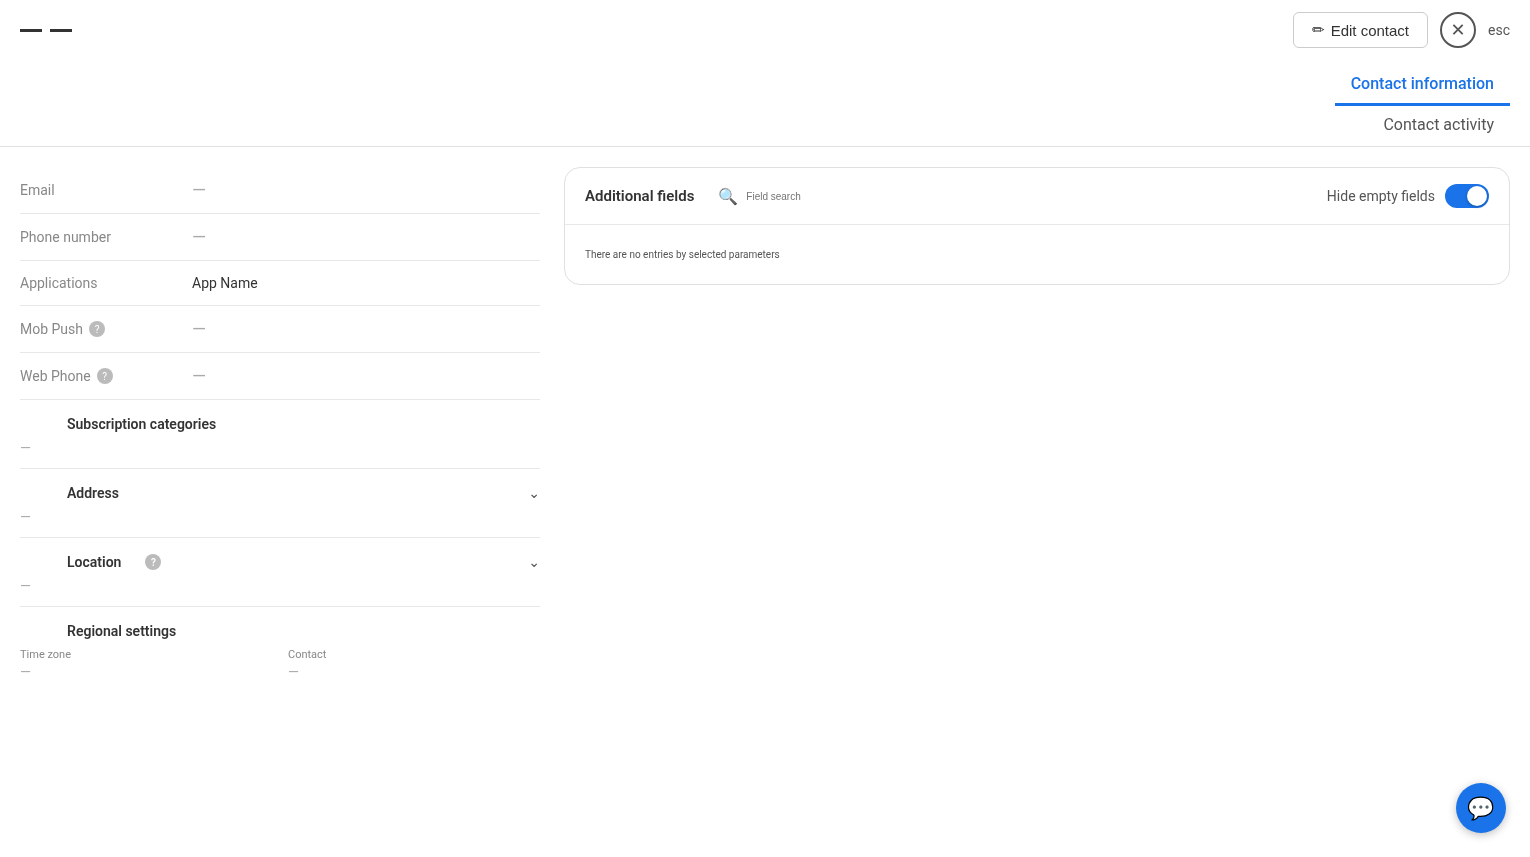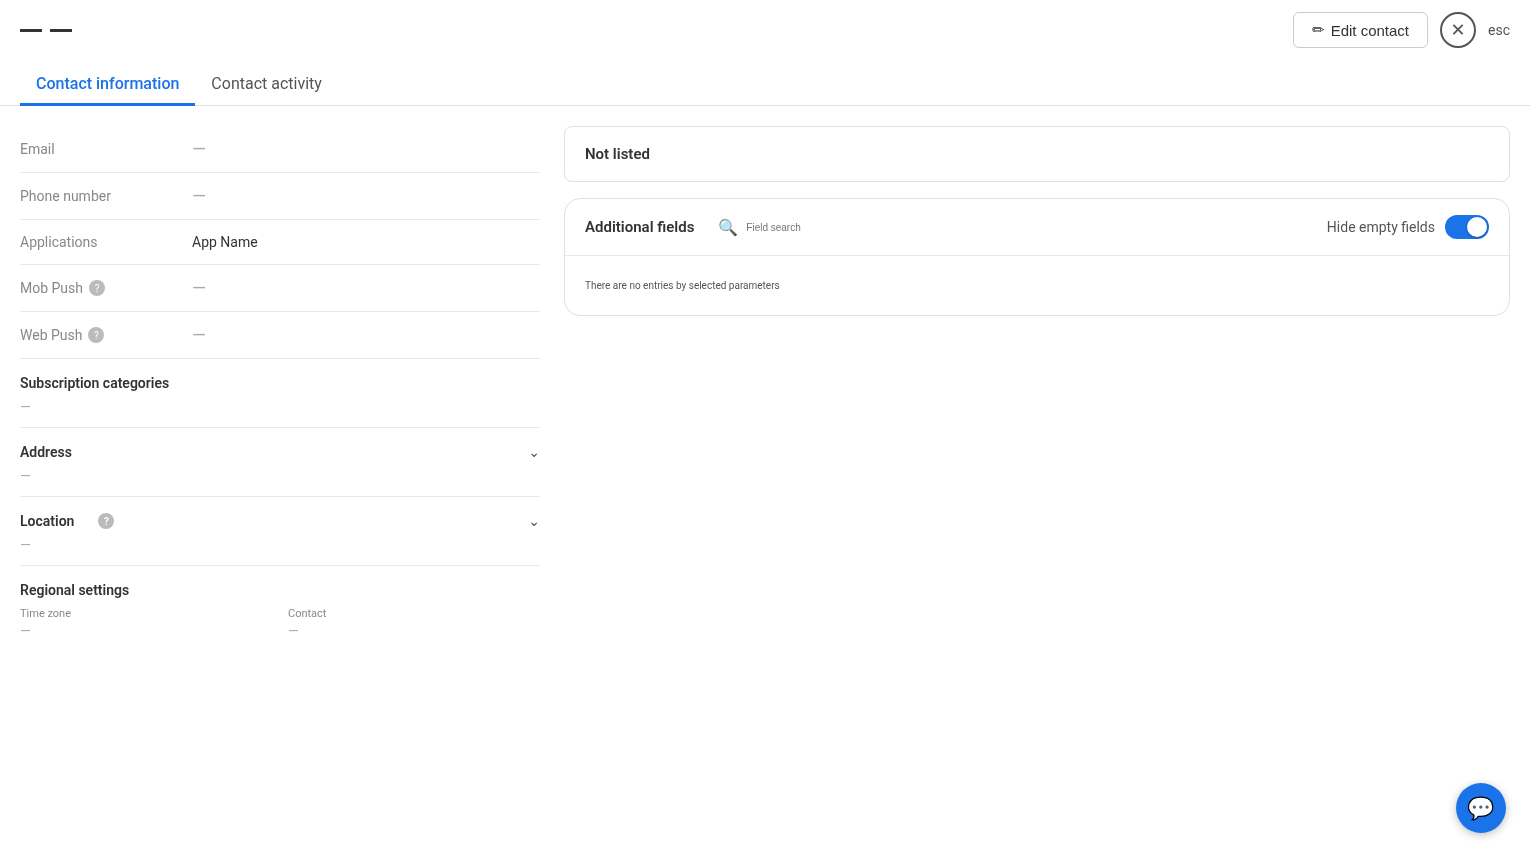--- a/index.html
+++ b/index.html
@@ -65,20 +65,21 @@
       color: #555;
     }
 
     
     .tabs {
       display: flex;
       align-items: flex-end;
       padding: 16px 20px 0 20px;
       border-bottom: 1px solid #e0e0e0;
       gap: 0;
+      flex-direction: column;
     }
     .tab {
       padding: 10px 16px;
       font-size: 16px;
       cursor: pointer;
       color: #555;
       border-bottom: 3px solid transparent;
       margin-bottom: -1px;
     }
     .tab.active {
@@ -138,20 +139,21 @@
       align-items: center;
       justify-content: center;
       cursor: pointer;
     }
 
     .section-heading {
       font-weight: 600;
       font-size: 14px;
       color: #333;
       padding: 16px 0 4px 0;
+      margin-left: 47px;
     }
 
     .section-with-chevron {
       display: flex;
       align-items: center;
       justify-content: space-between;
       padding: 16px 0 4px 0;
       cursor: pointer;
     }
     .section-with-chevron .section-heading {
@@ -344,21 +346,21 @@
     <div class="field-row">
       <span class="field-label">
         <span>Mob Push</span>
         <span class="question-icon">?</span>
       </span>
       <span class="field-value dash-val">—</span>
     </div>
 
     <div class="field-row">
       <span class="field-label">
-        <span>Web Push</span>
+        <span>Web Phone</span>
         <span class="question-icon">?</span>
       </span>
       <span class="field-value dash-val">—</span>
     </div>
 
     <div class="section-heading">Subscription categories</div>
     <div class="section-value">—</div>
 
     <div class="section-with-chevron">
       <div class="section-heading">Address</div>
@@ -384,23 +386,20 @@
       <div class="regional-col">
         <label>Contact</label>
         <div class="val">—</div>
       </div>
     </div>
 
   </div>
 
   <div class="right-panel">
 
-    <div class="not-listed-card">
-      <span>Not listed</span>
-    </div>
 
     <div class="additional-fields-card">
       <div class="additional-fields-header">
         <span class="additional-fields-title">Additional fields</span>
         <div class="search-box">
           <span class="search-icon">🔍</span>
           <input class="search-input" type="text" placeholder="Field search" style="">
         </div>
         <div class="hide-empty-section">
           <span class="hide-empty-label">Hide empty fields</span>

